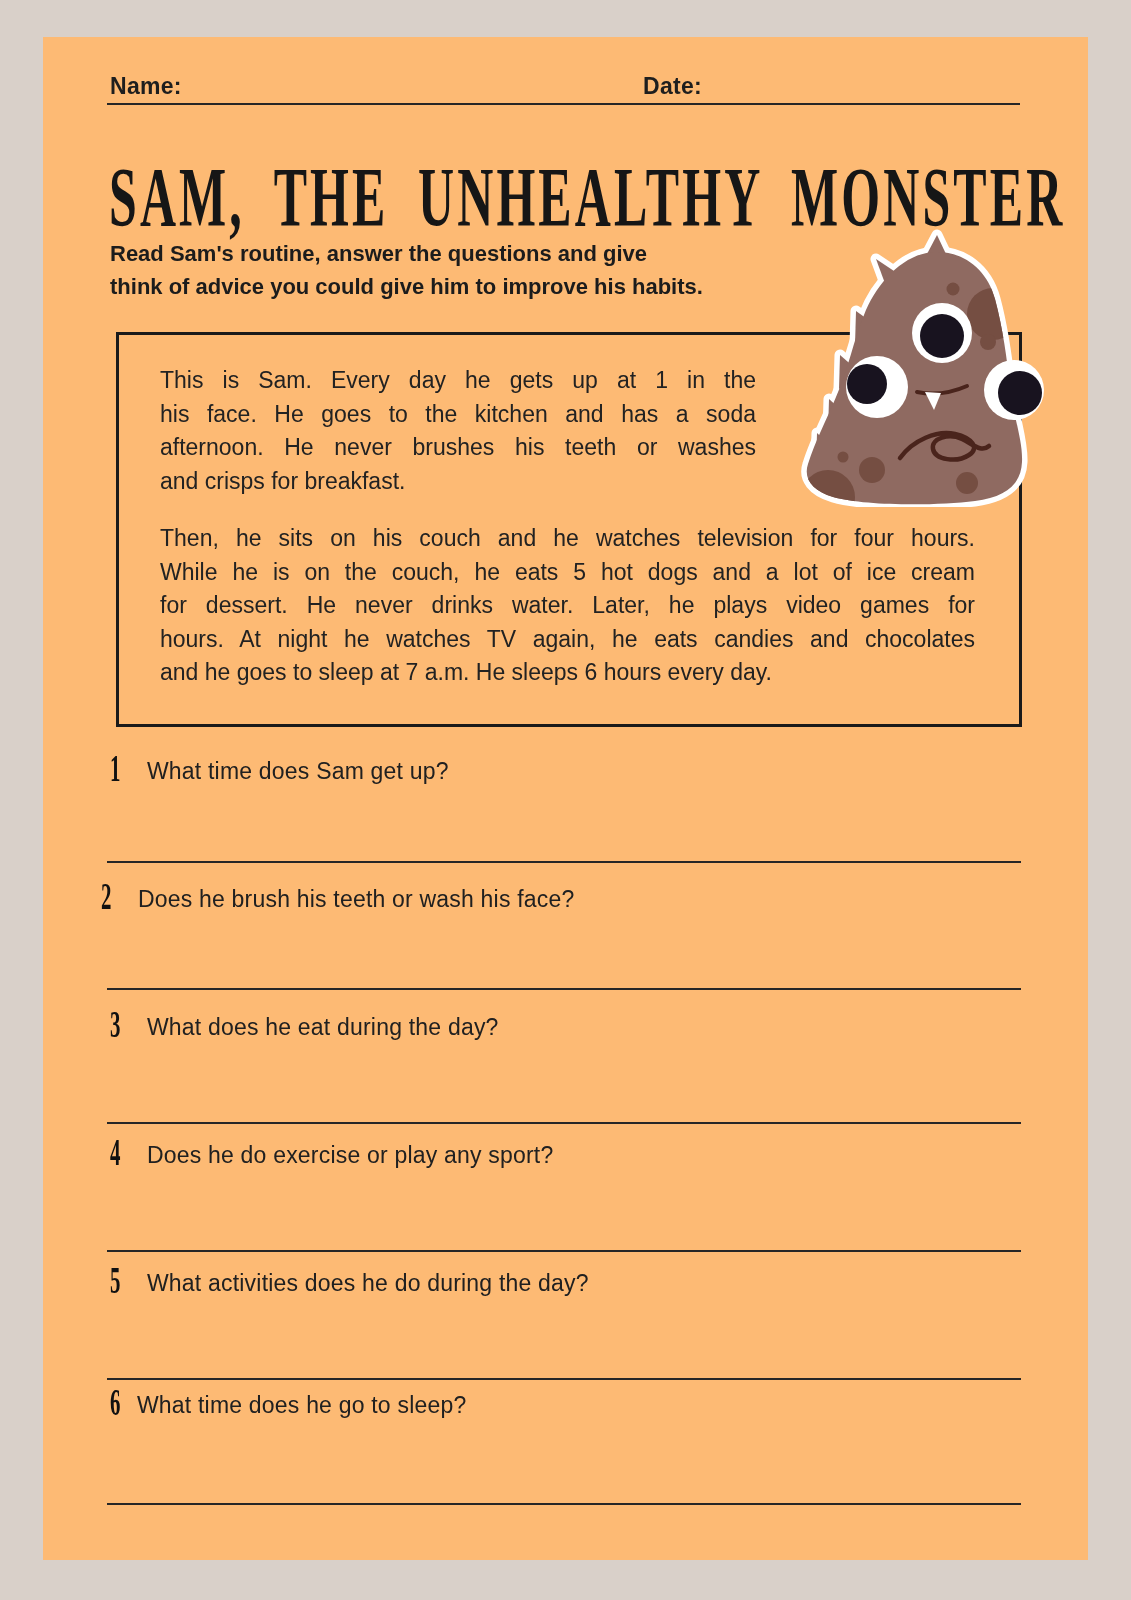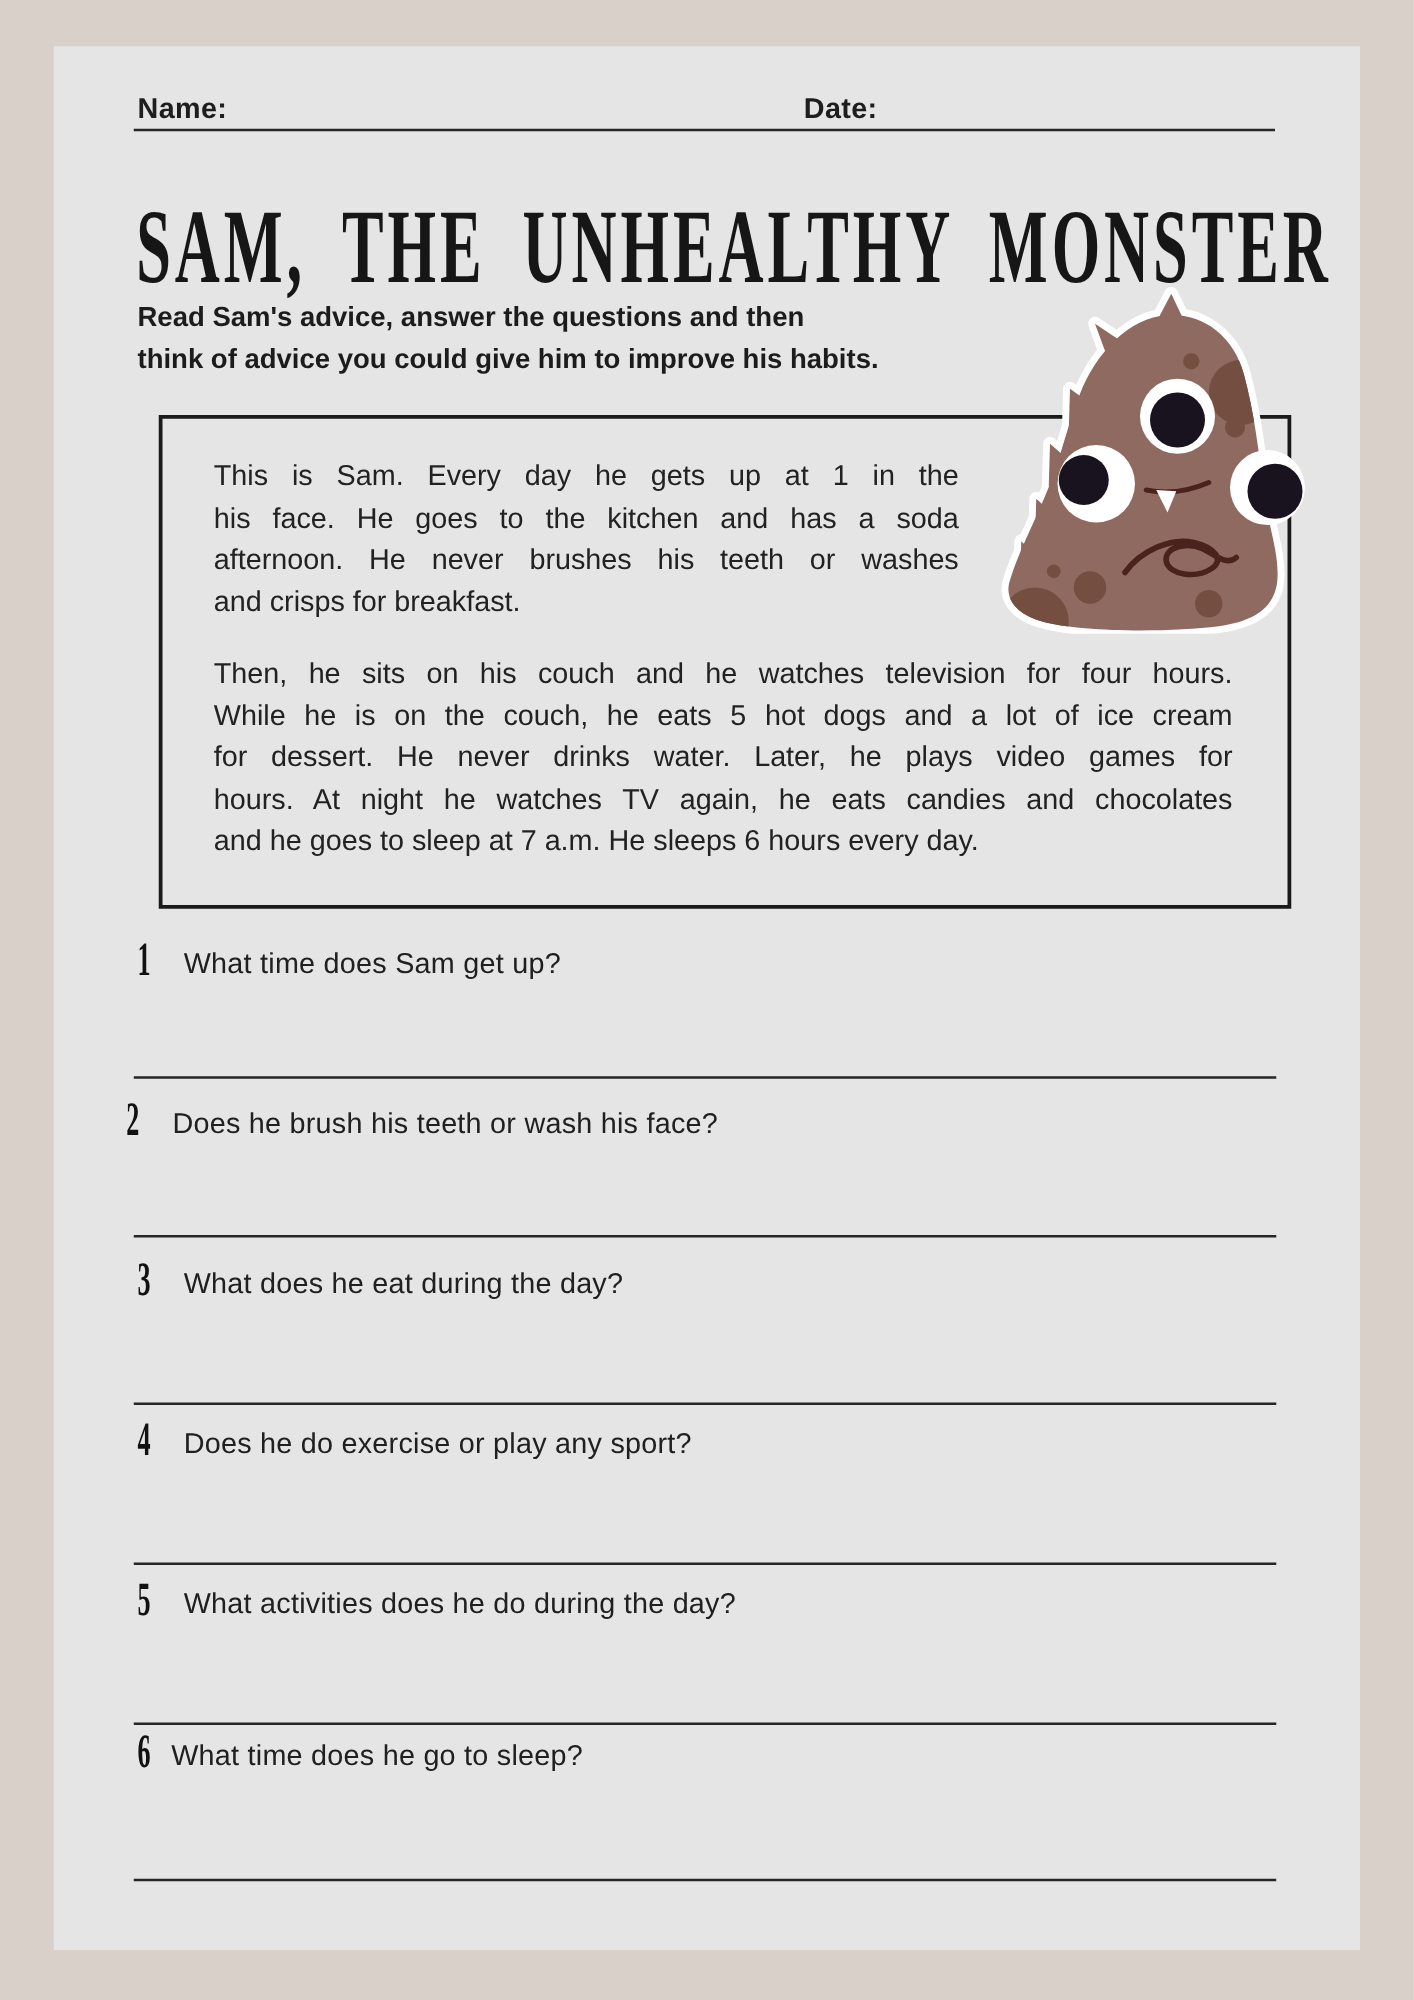--- a/index.html
+++ b/index.html
@@ -7,21 +7,21 @@
     width:1131px;height:1600px;
     background:#d9d0c9;
     font-family:"Liberation Sans", sans-serif;
     color:#1e1e1e;
     position:relative;
     -webkit-font-smoothing:antialiased;
   }
   .page{
     position:absolute;left:43px;top:37px;
     width:1045px;height:1523px;
-    background:#e5e5e5;
+    background:#fdba74;
   }
   .abs{position:absolute;}
 
   
   .field-label{font-size:23px;font-weight:700;letter-spacing:.3px;}
   .header-rule{height:2px;background:#262626;}
 
   
   .title{
     font-family:"Liberation Serif", serif;
@@ -73,25 +73,25 @@
 
 <div class="page">
 
   <div class="abs field-label" style="left:67px;top:36px;">Name:</div>
   <div class="abs field-label" style="left:600px;top:36px;">Date:</div>
   <div class="abs header-rule" style="left:64px;top:66px;width:913px;"></div>
 
   <div class="abs title" style="left:66px;top:112px;">SAM, THE UNHEALTHY MONSTER</div>
 
   <div class="abs instructions" style="left:67px;top:200px;">
-    <div>Read Sam's advice, answer the questions and then</div>
+    <div>Read Sam's routine, answer the questions and give</div>
     <div>think of advice you could give him to improve his habits.</div>
   </div>
 
-  <div class="abs passage-box" style="left:84px;top:295px;width:906px;height:395px;">
+  <div class="abs passage-box" style="left:73px;top:295px;width:906px;height:395px;">
     <div class="para1">
       <div class="p-line">This is Sam. Every day he gets up at 1 in the</div>
       <div class="p-line">his face. He goes to the kitchen and has a soda</div>
       <div class="p-line">afternoon. He never brushes his teeth or washes</div>
       <div class="p-line last">and crisps for breakfast.</div>
     </div>
     <div class="para2">
       <div class="p-line">Then, he sits on his couch and he watches television for four hours.</div>
       <div class="p-line">While he is on the couch, he eats 5 hot dogs and a lot of ice cream</div>
       <div class="p-line">for dessert. He never drinks water. Later, he plays video games for</div>

